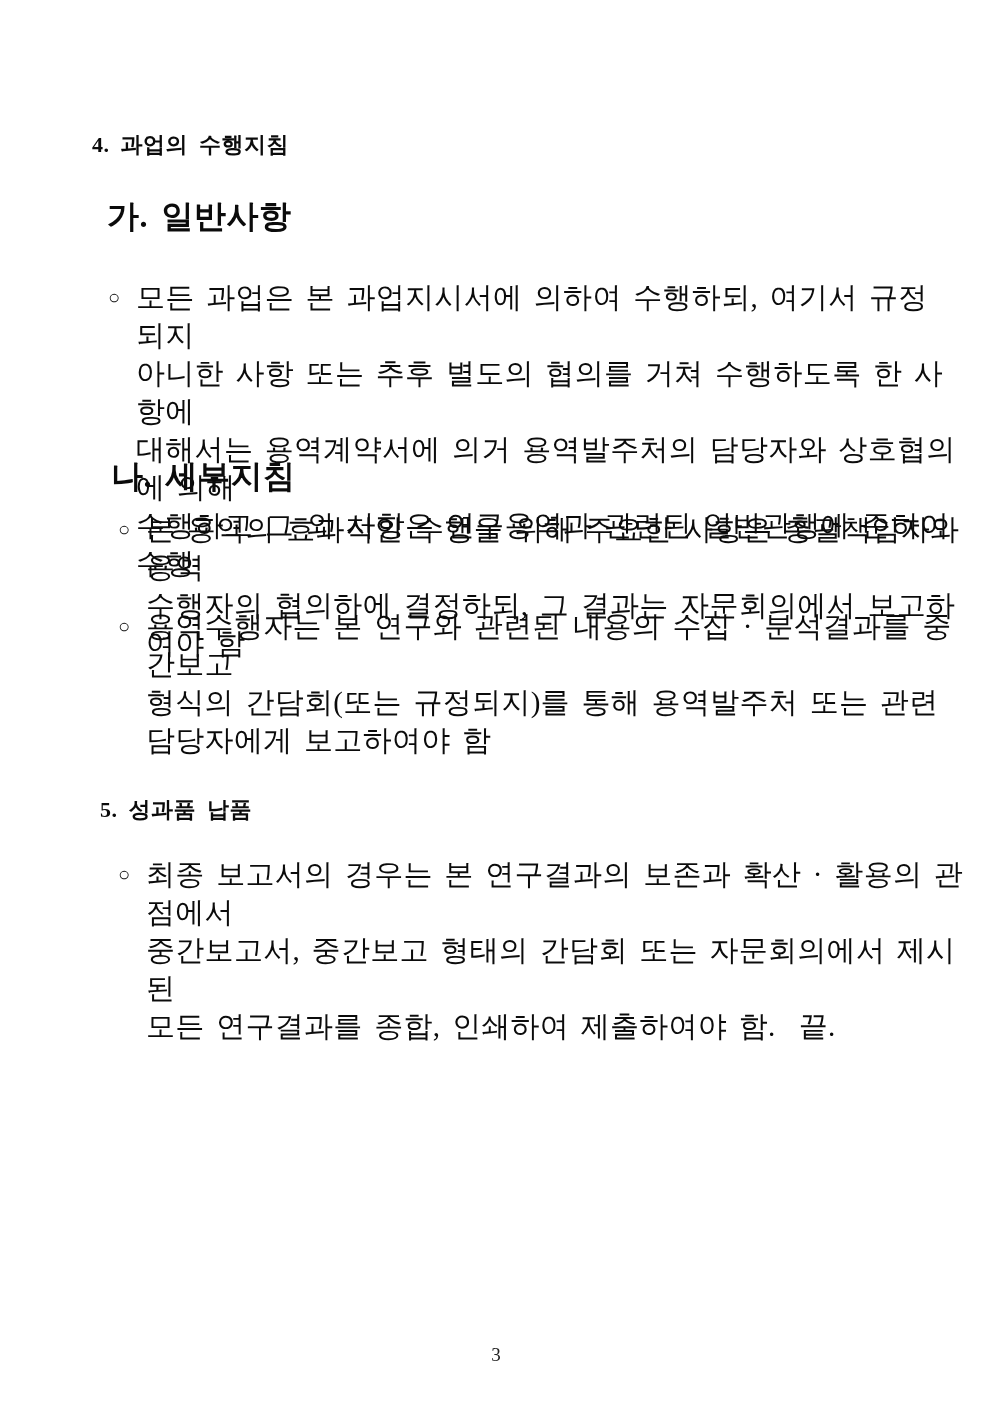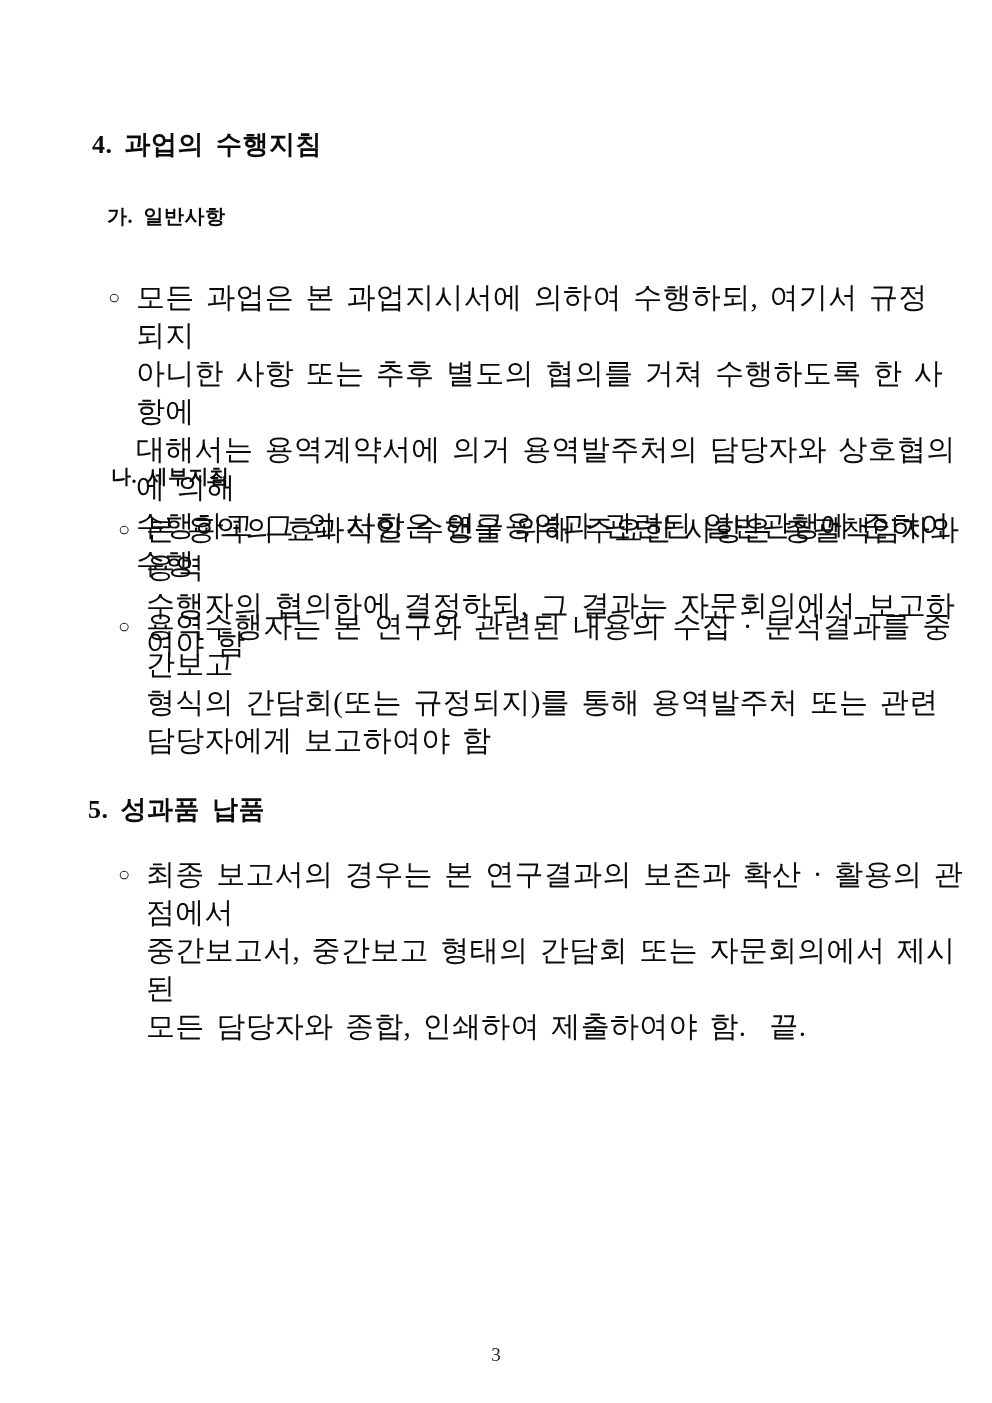--- a/index.html
+++ b/index.html
@@ -7,31 +7,31 @@
     position: relative;
     width: 992px;
     height: 1403px;
     background: #ffffff;
     font-family: "Liberation Serif", "DejaVu Serif", serif;
     color: #0b0b0b;
     overflow: hidden;
   }
   .heading-1 {
     position: absolute;
-    font-size: 26px;
+    font-size: 22px;
     font-weight: bold;
     line-height: 30px;
     word-spacing: 5px;
     letter-spacing: 0.5px;
     white-space: pre;
     text-align: center;
   }
   .heading-2 {
     position: absolute;
-    font-size: 20px;
+    font-size: 32px;
     font-weight: bold;
     line-height: 28px;
     word-spacing: 5px;
     letter-spacing: 0.5px;
     white-space: pre;
   }
   .bullet-row {
     position: absolute;
     display: flex;
     align-items: flex-start;
@@ -86,24 +86,24 @@
 수행자의 협의하에 결정하되, 그 결과는 자문회의에서 보고하여야 함</div>
   </div>
 
   <div class="bullet-row" style="top:607px; left:118px;">
     <span class="bullet-marker">○</span>
     <div class="bullet-text">용역수행자는 본 연구와 관련된 내용의 수집 · 분석결과를 중간보고
 형식의 간담회(또는 규정되지)를 통해 용역발주처 또는 관련
 담당자에게 보고하여야 함</div>
   </div>
 
-  <div class="heading-1" style="top:795px; left:88px;">5. 성과품 납품</div>
+  <div class="heading-1" style="top:795px; left:100px;">5. 성과품 납품</div>
 
   <div class="bullet-row" style="top:855px; left:118px;">
     <span class="bullet-marker">○</span>
     <div class="bullet-text">최종 보고서의 경우는 본 연구결과의 보존과 확산 · 활용의 관점에서
 중간보고서, 중간보고 형태의 간담회 또는 자문회의에서 제시된
-모든 담당자와 종합, 인쇄하여 제출하여야 함.  끝.</div>
+모든 연구결과를 종합, 인쇄하여 제출하여야 함.  끝.</div>
   </div>
 
   <div class="page-number">3</div>
 
 </div>
 
 </body></html>

